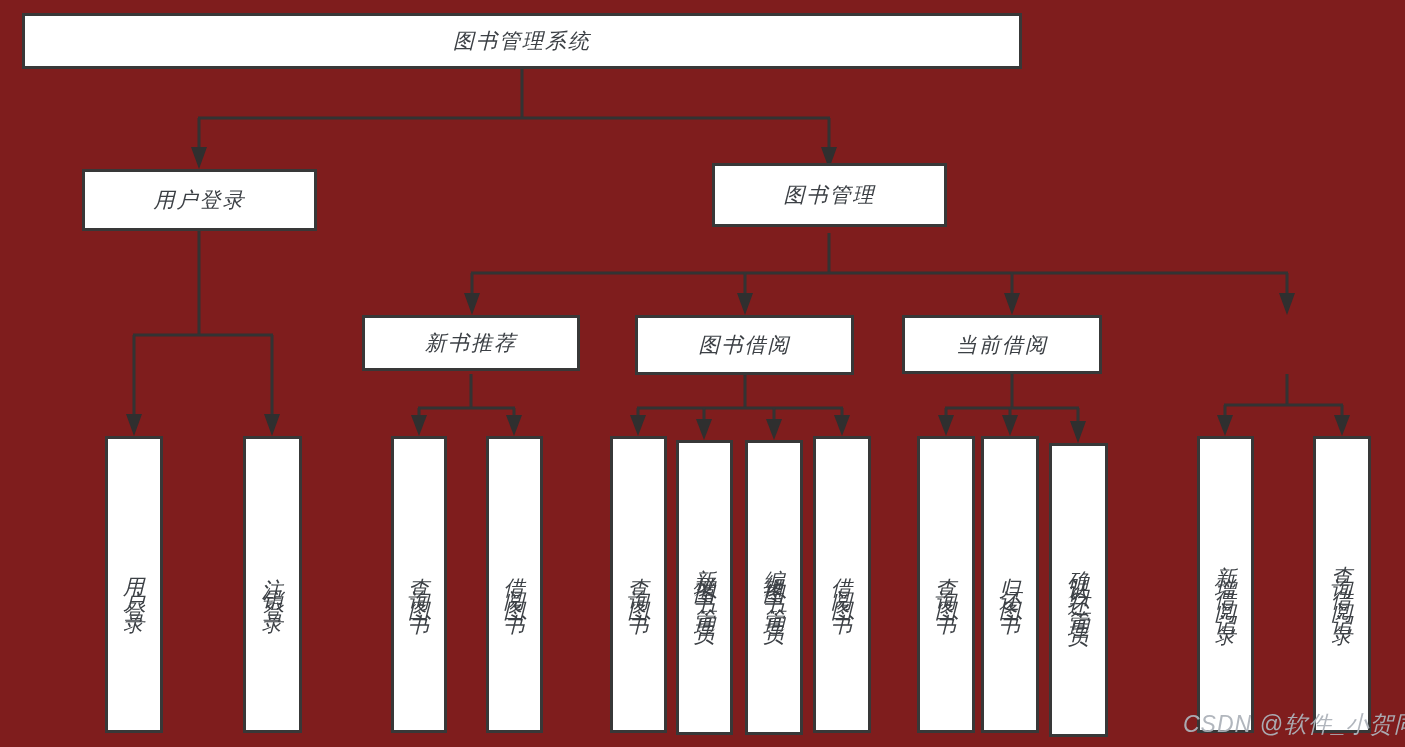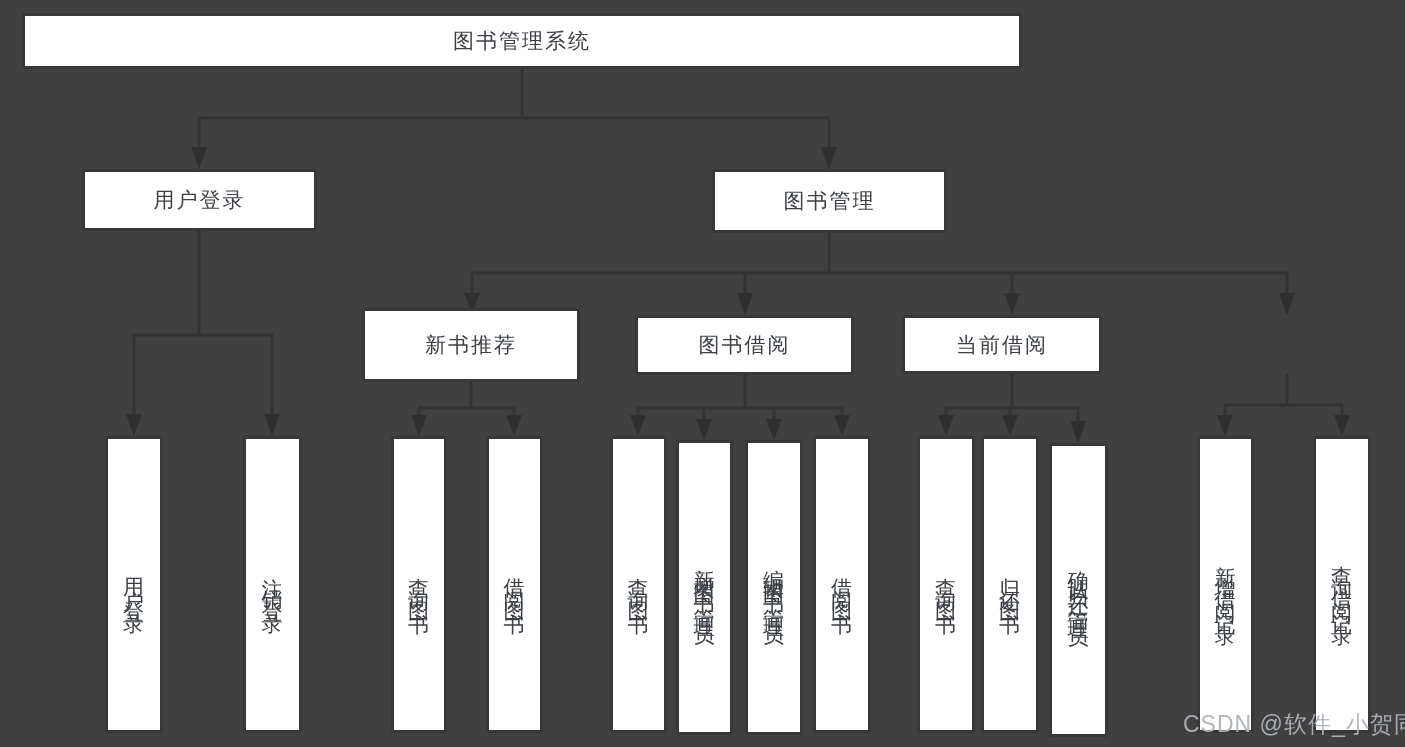--- a/index.html
+++ b/index.html
@@ -1,18 +1,18 @@
 <!DOCTYPE html>
 <html><head>
 <meta charset="utf-8">
 <style>
   html,body{margin:0;padding:0;background:#ffffff;}
   body{width:1405px;height:747px;overflow:hidden;
        font-family:"Liberation Sans","DejaVu Sans",sans-serif;}
-  #canvas{position:relative;width:1405px;height:747px;background:#404040;}
+  #canvas{position:relative;width:1405px;height:747px;background:#7f1d1d;font-style:italic;}
   #connectors{position:absolute;left:0;top:0;z-index:1;}
   .node{position:absolute;z-index:2;background:#ffffff;border:3px solid #383838;
         box-sizing:border-box;display:flex;align-items:center;justify-content:center;
         color:#3c4045;}
   .hnode{font-size:21px;letter-spacing:2px;}
   .leaf span{writing-mode:vertical-rl;text-orientation:mixed;
         font-size:21px;letter-spacing:12px;line-height:1;color:#3c4045;}
   .leaf.tight span{letter-spacing:8px;}
   #watermark{position:absolute;z-index:3;left:1183px;top:709px;
         font-size:23px;color:rgba(173,178,185,0.95);letter-spacing:1px;white-space:nowrap;}
@@ -88,25 +88,25 @@
     </g>
   </svg>
 
   <div class="node hnode" style="left:22px;top:13px;width:1000px;height:56px">
     <span>图书管理系统</span>
   </div>
 
   <div class="node hnode" style="left:82px;top:169px;width:235px;height:62px">
     <span>用户登录</span>
   </div>
-  <div class="node hnode" style="left:712px;top:169px;width:235px;height:64px">
+  <div class="node hnode" style="left:712px;top:163px;width:235px;height:64px">
     <span>图书管理</span>
   </div>
 
-  <div class="node hnode" style="left:362px;top:308px;width:218px;height:74px">
+  <div class="node hnode" style="left:362px;top:315px;width:218px;height:56px">
     <span>新书推荐</span>
   </div>
   <div class="node hnode" style="left:635px;top:315px;width:219px;height:60px">
     <span>图书借阅</span>
   </div>
   <div class="node hnode" style="left:902px;top:315px;width:200px;height:59px">
     <span>当前借阅</span>
   </div>
 
   <div class="node leaf" style="left:105px;top:436px;width:58px;height:297px">

